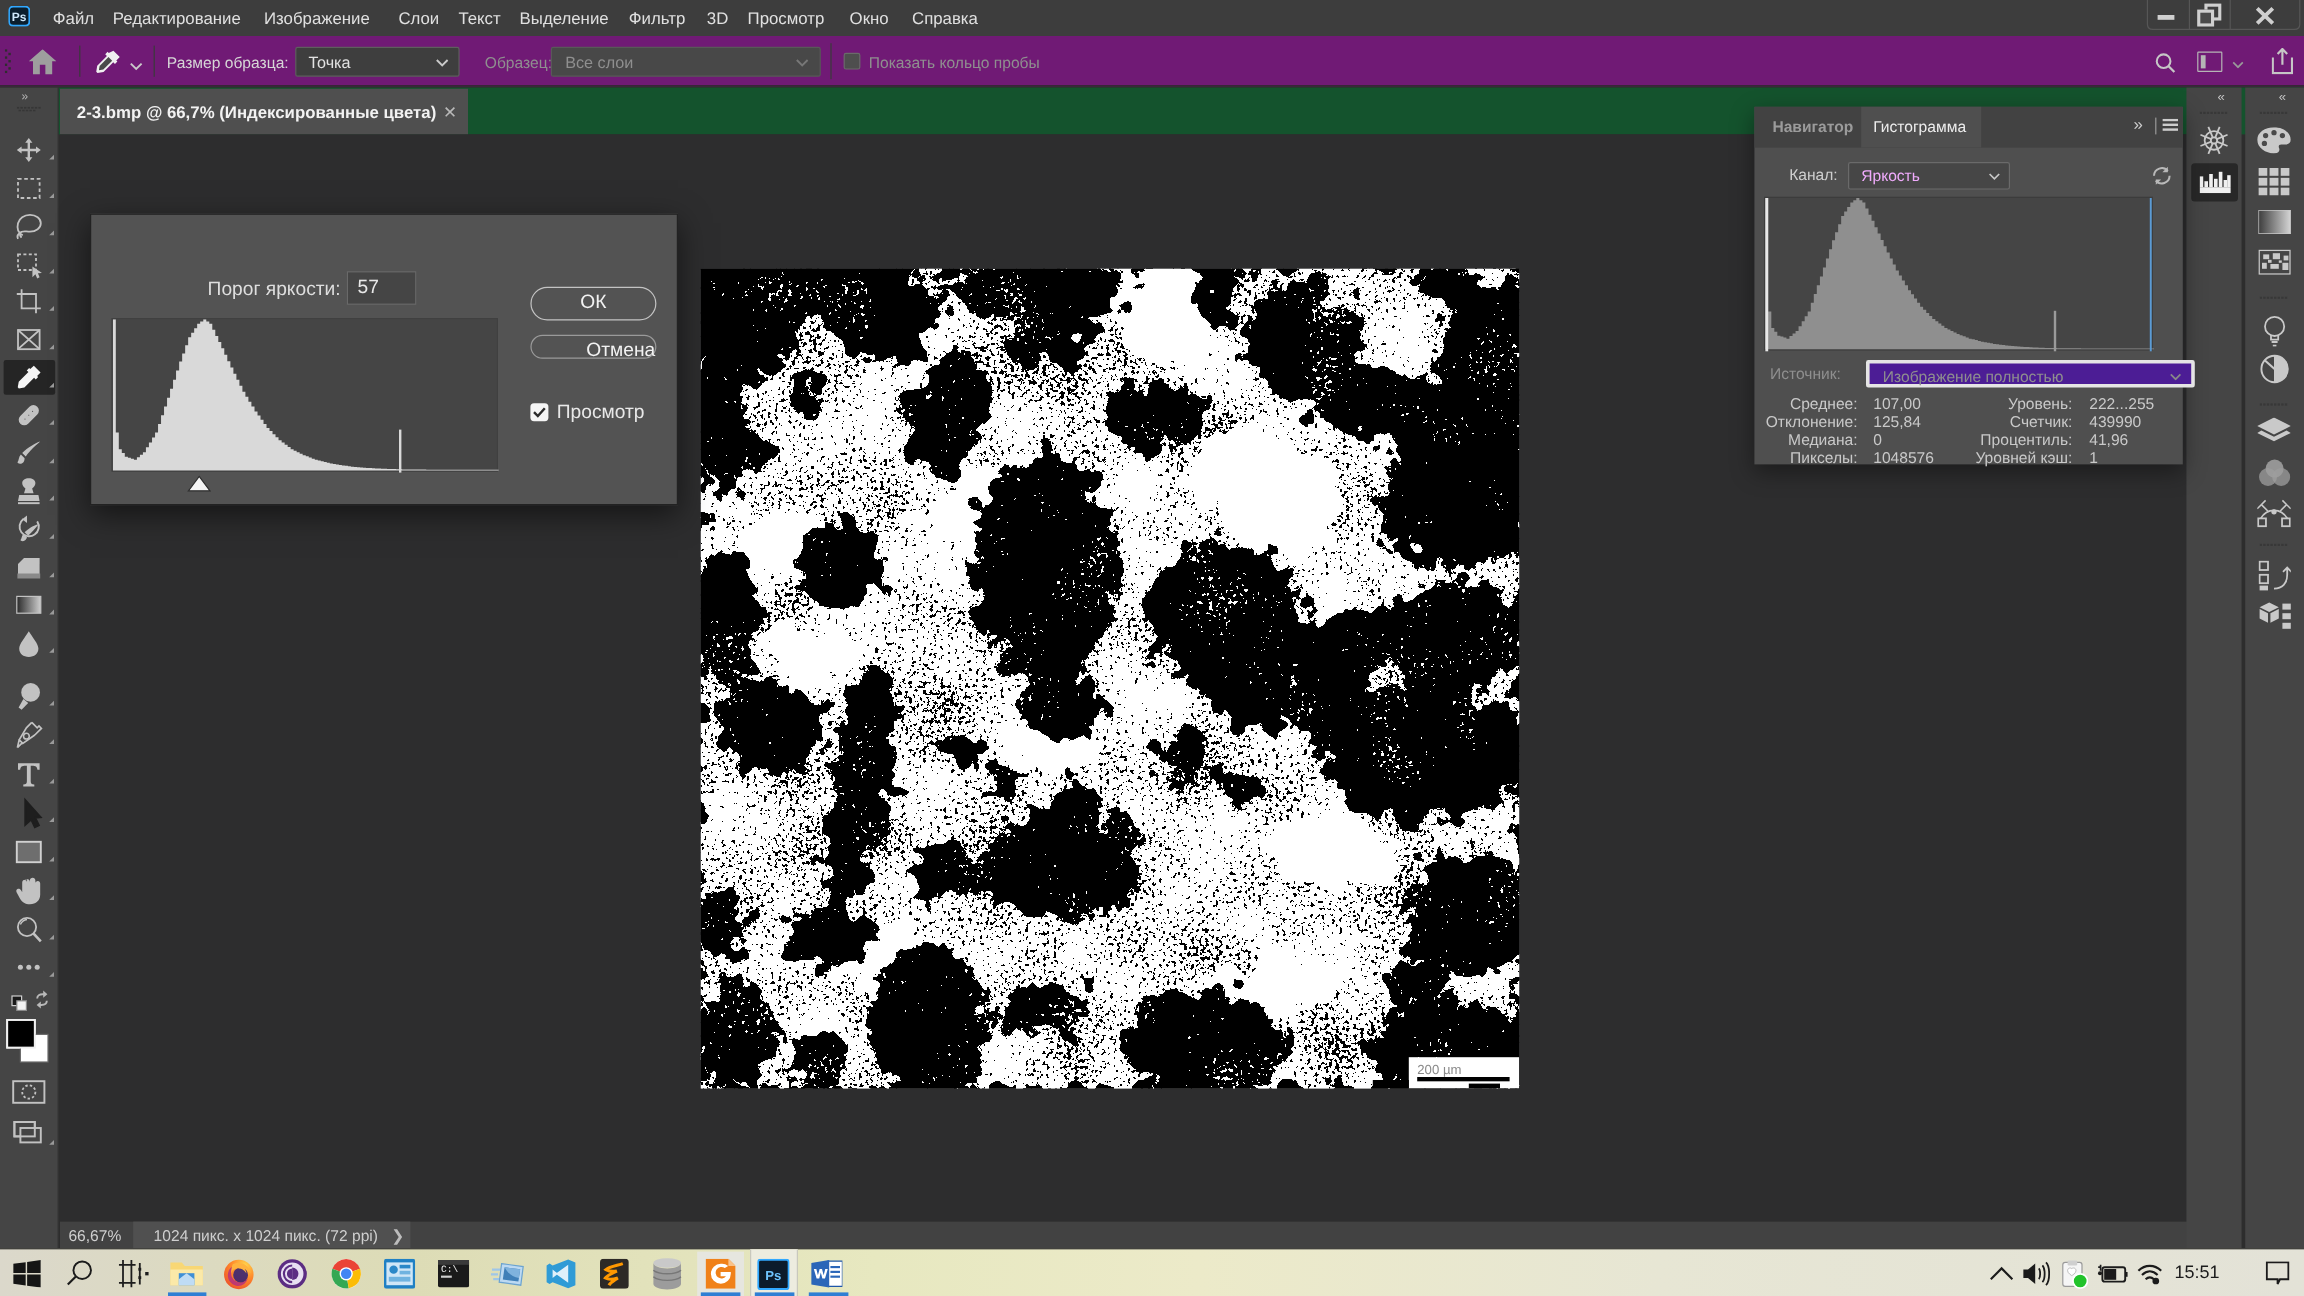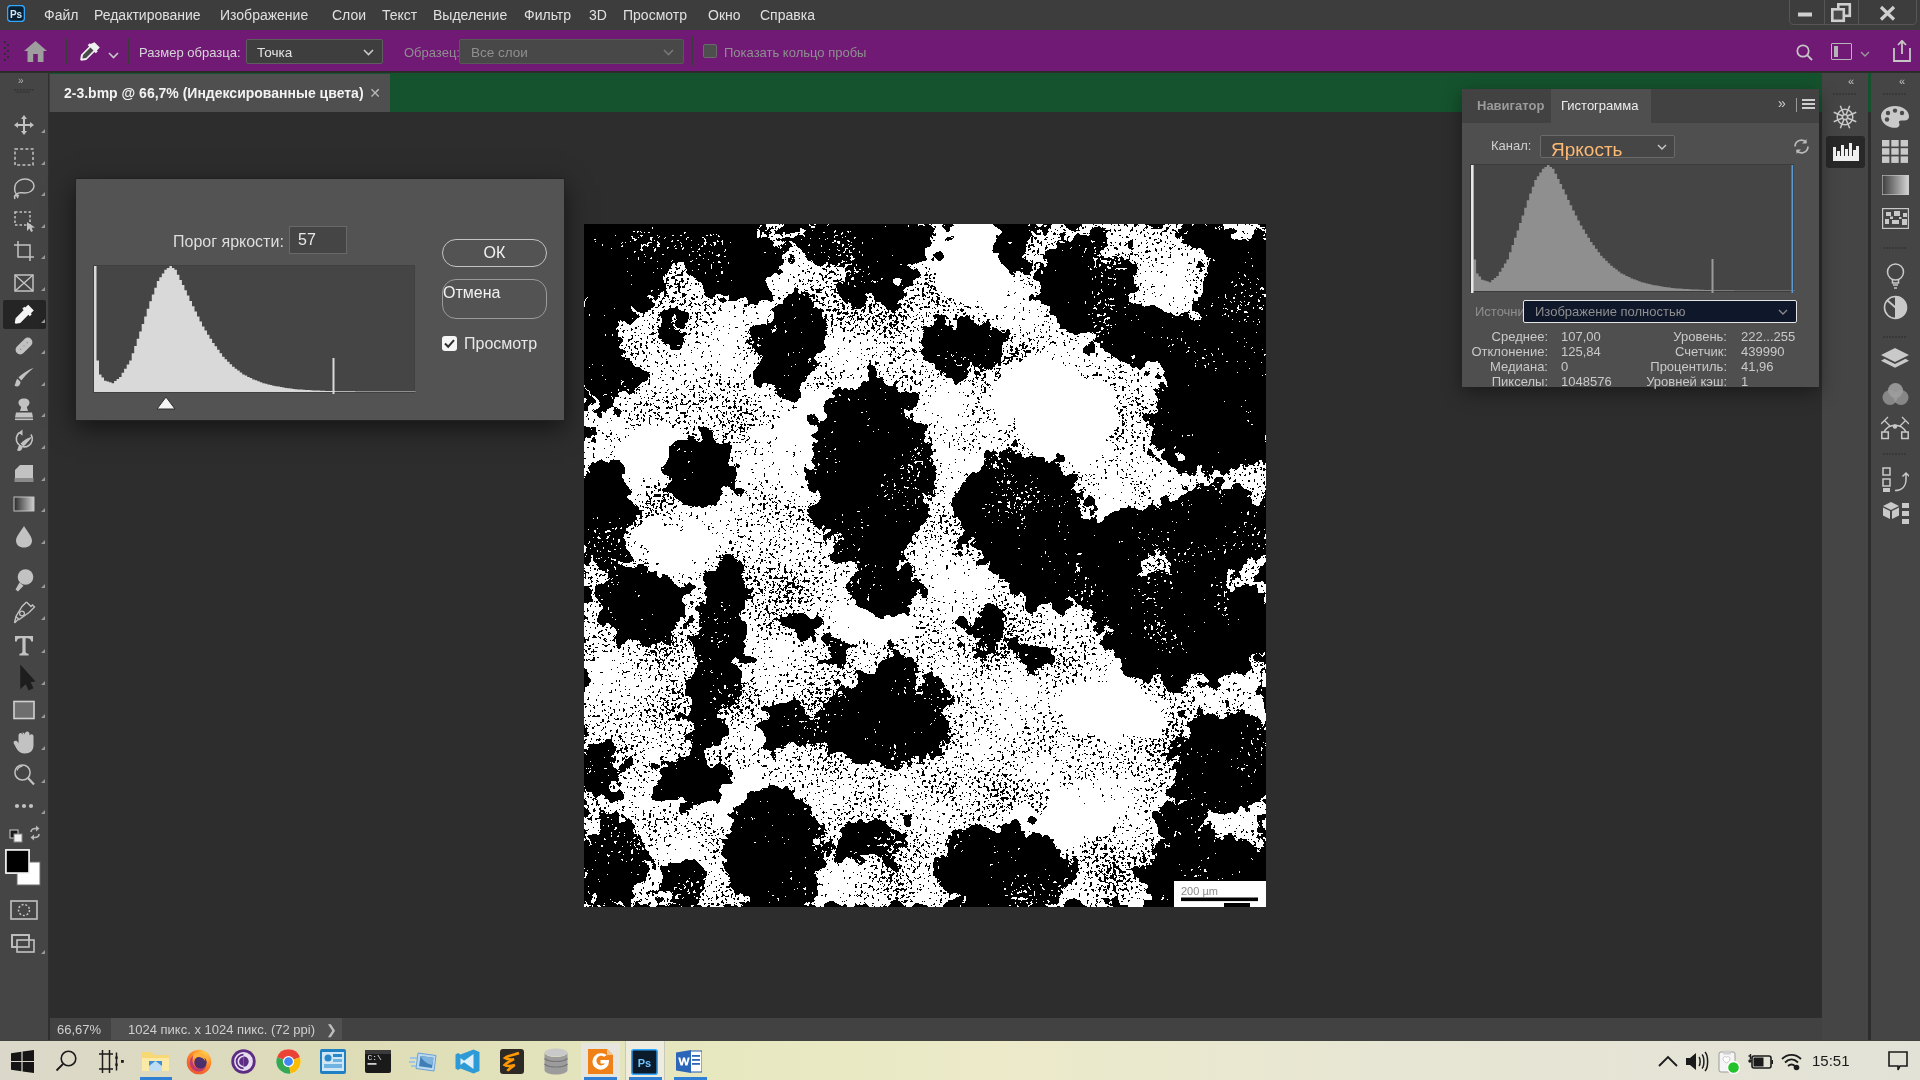--- a/index.html
+++ b/index.html
@@ -669,21 +669,21 @@
   <div class="abs" style="left:334px;top:9px;width:1px;height:14px;background:#9a9a9a"></div>
   <svg class="abs" style="left:340px;top:10px" width="13" height="12">
       <g fill="#cdcdcd">
         <rect width="13" height="2"></rect>
         <rect y="4" width="13" height="2"></rect>
         <rect y="8" width="13" height="2"></rect>
       </g>
     </svg>
   <span class="abs" style="left:29px;top:49px;font-size:13px;color:#cfcfcf">Канал:</span>
   <div class="abs" style="left:78px;top:46px;width:135px;height:23px;background:#464646;border:1px solid #6a6a6a;border-radius:2px">
-    <span class="abs" style="left:10px;top:3px;font-size:19px;color:#fdba74">Яркость</span>
+    <span class="abs" style="left:10px;top:3px;font-size:13px;color:#f0abfc">Яркость</span>
     <svg class="abs" style="right:7px;top:8px" width="10" height="6" viewBox="0 0 10 6">
         <path d="M1 1 L5 5 L9 1" stroke="#c9c9c9" stroke-width="1.4" fill="none"></path>
       </svg>
   </div>
   <svg class="abs" style="left:331px;top:49px" width="17" height="17" viewBox="0 0 17 17">
       <g fill="none" stroke="#b9b9b9" stroke-width="1.7">
         <path d="M2 8.5 A6.5 6.5 0 0 1 13.5 4.5"></path>
         <path d="M15 8.5 A6.5 6.5 0 0 1 3.5 12.5"></path>
       </g>
       <path d="M13.5 1 L13.5 5.5 L9 5.5 Z" fill="#b9b9b9"></path>
@@ -691,21 +691,21 @@
     </svg>
   <div class="abs" style="left:8px;top:75px;width:324px;height:128px;background:#454545;border:1px solid #3c3c3c">
     <svg width="324" height="128" viewBox="0 0 324 128">
         <path d="M0 126.0L0.0 0.0 L2.5 0.0L2.5 94.5 L5.1 94.5L5.1 108.4 L7.6 108.4L7.6 111.5 L10.1 111.5L10.1 114.7 L12.7 114.7L12.7 115.5 L15.2 115.5L15.2 116.3 L17.7 116.3L17.7 117.2 L20.2 117.2L20.2 115.1 L22.8 115.1L22.8 113.0 L25.3 113.0L25.3 110.9 L27.8 110.9L27.8 106.8 L30.4 106.8L30.4 102.7 L32.9 102.7L32.9 98.6 L35.4 98.6L35.4 94.5 L38.0 94.5L38.0 87.3 L40.5 87.3L40.5 80.0 L43.0 80.0L43.0 72.8 L45.6 72.8L45.6 65.5 L48.1 65.5L48.1 58.0 L50.6 58.0L50.6 50.4 L53.2 50.4L53.2 42.8 L55.7 42.8L55.7 35.3 L58.2 35.3L58.2 28.6 L60.8 28.6L60.8 21.8 L63.3 21.8L63.3 15.1 L65.8 15.1L65.8 11.3 L68.3 11.3L68.3 7.6 L70.9 7.6L70.9 3.8 L73.4 3.8L73.4 1.9 L75.9 1.9L75.9 0.0 L78.5 0.0L78.5 1.9 L81.0 1.9L81.0 3.8 L83.5 3.8L83.5 8.8 L86.1 8.8L86.1 13.9 L88.6 13.9L88.6 18.9 L91.1 18.9L91.1 24.3 L93.7 24.3L93.7 29.6 L96.2 29.6L96.2 35.0 L98.7 35.0L98.7 40.3 L101.2 40.3L101.2 45.4 L103.8 45.4L103.8 50.4 L106.3 50.4L106.3 55.4 L108.8 55.4L108.8 60.5 L111.4 60.5L111.4 64.6 L113.9 64.6L113.9 68.7 L116.4 68.7L116.4 72.8 L119.0 72.8L119.0 76.9 L121.5 76.9L121.5 80.3 L124.0 80.3L124.0 83.8 L126.6 83.8L126.6 87.3 L129.1 87.3L129.1 90.7 L131.6 90.7L131.6 93.2 L134.2 93.2L134.2 95.8 L136.7 95.8L136.7 98.3 L139.2 98.3L139.2 100.8 L141.8 100.8L141.8 102.7 L144.3 102.7L144.3 104.6 L146.8 104.6L146.8 106.5 L149.3 106.5L149.3 108.4 L151.9 108.4L151.9 109.6 L154.4 109.6L154.4 110.9 L156.9 110.9L156.9 112.1 L159.5 112.1L159.5 113.4 L162.0 113.4L162.0 114.3 L164.5 114.3L164.5 115.3 L167.1 115.3L167.1 116.2 L169.6 116.2L169.6 117.2 L172.1 117.2L172.1 117.8 L174.7 117.8L174.7 118.4 L177.2 118.4L177.2 119.1 L179.7 119.1L179.7 119.7 L182.2 119.7L182.2 120.2 L184.8 120.2L184.8 120.6 L187.3 120.6L187.3 121.1 L189.8 121.1L189.8 121.6 L192.4 121.6L192.4 121.9 L194.9 121.9L194.9 122.2 L197.4 122.2L197.4 122.6 L200.0 122.6L200.0 122.9 L202.5 122.9L202.5 123.2 L205.0 123.2L205.0 123.4 L207.6 123.4L207.6 123.6 L210.1 123.6L210.1 123.8 L212.6 123.8L212.6 123.9 L215.2 123.9L215.2 124.1 L217.7 124.1L217.7 124.2 L220.2 124.2L220.2 124.4 L222.8 124.4L222.8 124.5 L225.3 124.5L225.3 124.6 L227.8 124.6L227.8 124.7 L230.3 124.7L230.3 124.8 L232.9 124.8L232.9 124.9 L235.4 124.9L235.4 124.9 L237.9 124.9L237.9 125.0 L240.5 125.0L240.5 125.1 L243.0 125.1L243.0 125.2 L245.5 125.2L245.5 125.3 L248.1 125.3L248.1 125.3 L250.6 125.3L250.6 125.3 L253.1 125.3L253.1 125.3 L255.7 125.3L255.7 125.3 L258.2 125.3L258.2 125.3 L260.7 125.3L260.7 125.3 L263.2 125.3L263.2 125.4 L265.8 125.4L265.8 125.4 L268.3 125.4L268.3 125.4 L270.8 125.4L270.8 125.4 L273.4 125.4L273.4 125.4 L275.9 125.4L275.9 125.4 L278.4 125.4L278.4 125.4 L281.0 125.4L281.0 125.4 L283.5 125.4L283.5 125.5 L286.0 125.5L286.0 125.5 L288.6 125.5L288.6 125.5 L291.1 125.5L291.1 125.5 L293.6 125.5L293.6 125.5 L296.2 125.5L296.2 125.5 L298.7 125.5L298.7 125.5 L301.2 125.5L301.2 125.5 L303.8 125.5L303.8 125.5 L306.3 125.5L306.3 125.5 L308.8 125.5L308.8 125.5 L311.3 125.5L311.3 125.5 L313.9 125.5L313.9 125.5 L316.4 125.5L316.4 125.5 L318.9 125.5L318.9 125.5 L321.5 125.5L321.5 125.5 L324.0 125.5L324 126.0 Z" fill="#8f8f8f"></path>
         <rect x="0" y="0" width="2.5" height="128" fill="#e8e8e8"></rect>
         <rect x="240.5" y="94" width="2" height="34" fill="#9a9a9a"></rect>
         <rect x="320.5" y="0" width="1.6" height="128" fill="#5b9bd5"></rect>
       </svg>
   </div>
   <span class="abs dim" style="left:13px;top:215px;font-size:13px">Источник:</span>
-  <div class="abs" style="left:61px;top:211px;width:274px;height:23px;background:#0f172a;border:1px solid #e5e5e5;border-radius:2px">
+  <div class="abs" style="left:93px;top:211px;width:274px;height:23px;background:#4c1d95;border:3px solid #e5e5e5;border-radius:2px">
     <span class="abs dim" style="left:11px;top:3px;font-size:13px">Изображение полностью</span>
     <svg class="abs" style="right:8px;top:8px" width="10" height="6" viewBox="0 0 10 6">
         <path d="M1 1 L5 5 L9 1" stroke="#888" stroke-width="1.4" fill="none"></path>
       </svg>
   </div>
   <div class="abs" style="left:0;top:240px;width:357px;height:58px;font-size:13px;color:#c9c9c9">
     <span class="abs" style="left:86px;top:0px;width:0;white-space:nowrap">
         <span style="position:absolute;right:0">Среднее:</span>
       </span>
       <span class="abs" style="left:99px;top:0px">107,00</span>
@@ -747,21 +747,21 @@
   <div class="abs" style="left:17px;top:86px;width:322px;height:128px;background:#454545;border:1px solid #404040">
     <svg width="322" height="128" viewBox="0 0 322 128">
         <path d="M0 126.0L0.0 0.0 L2.5 0.0L2.5 94.5 L5.0 94.5L5.0 108.4 L7.5 108.4L7.5 111.5 L10.0 111.5L10.0 114.7 L12.6 114.7L12.6 115.5 L15.1 115.5L15.1 116.3 L17.6 116.3L17.6 117.2 L20.1 117.2L20.1 115.1 L22.6 115.1L22.6 113.0 L25.1 113.0L25.1 110.9 L27.6 110.9L27.6 106.8 L30.1 106.8L30.1 102.7 L32.7 102.7L32.7 98.6 L35.2 98.6L35.2 94.5 L37.7 94.5L37.7 87.3 L40.2 87.3L40.2 80.0 L42.7 80.0L42.7 72.8 L45.2 72.8L45.2 65.5 L47.7 65.5L47.7 58.0 L50.2 58.0L50.2 50.4 L52.7 50.4L52.7 42.8 L55.3 42.8L55.3 35.3 L57.8 35.3L57.8 28.6 L60.3 28.6L60.3 21.8 L62.8 21.8L62.8 15.1 L65.3 15.1L65.3 11.3 L67.8 11.3L67.8 7.6 L70.3 7.6L70.3 3.8 L72.8 3.8L72.8 1.9 L75.4 1.9L75.4 0.0 L77.9 0.0L77.9 1.9 L80.4 1.9L80.4 3.8 L82.9 3.8L82.9 8.8 L85.4 8.8L85.4 13.9 L87.9 13.9L87.9 18.9 L90.4 18.9L90.4 24.3 L92.9 24.3L92.9 29.6 L95.4 29.6L95.4 35.0 L98.0 35.0L98.0 40.3 L100.5 40.3L100.5 45.4 L103.0 45.4L103.0 50.4 L105.5 50.4L105.5 55.4 L108.0 55.4L108.0 60.5 L110.5 60.5L110.5 64.6 L113.0 64.6L113.0 68.7 L115.5 68.7L115.5 72.8 L118.1 72.8L118.1 76.9 L120.6 76.9L120.6 80.3 L123.1 80.3L123.1 83.8 L125.6 83.8L125.6 87.3 L128.1 87.3L128.1 90.7 L130.6 90.7L130.6 93.2 L133.1 93.2L133.1 95.8 L135.6 95.8L135.6 98.3 L138.1 98.3L138.1 100.8 L140.7 100.8L140.7 102.7 L143.2 102.7L143.2 104.6 L145.7 104.6L145.7 106.5 L148.2 106.5L148.2 108.4 L150.7 108.4L150.7 109.6 L153.2 109.6L153.2 110.9 L155.7 110.9L155.7 112.1 L158.2 112.1L158.2 113.4 L160.8 113.4L160.8 114.3 L163.3 114.3L163.3 115.3 L165.8 115.3L165.8 116.2 L168.3 116.2L168.3 117.2 L170.8 117.2L170.8 117.8 L173.3 117.8L173.3 118.4 L175.8 118.4L175.8 119.1 L178.3 119.1L178.3 119.7 L180.8 119.7L180.8 120.2 L183.4 120.2L183.4 120.6 L185.9 120.6L185.9 121.1 L188.4 121.1L188.4 121.6 L190.9 121.6L190.9 121.9 L193.4 121.9L193.4 122.2 L195.9 122.2L195.9 122.6 L198.4 122.6L198.4 122.9 L200.9 122.9L200.9 123.2 L203.4 123.2L203.4 123.4 L206.0 123.4L206.0 123.6 L208.5 123.6L208.5 123.8 L211.0 123.8L211.0 123.9 L213.5 123.9L213.5 124.1 L216.0 124.1L216.0 124.2 L218.5 124.2L218.5 124.4 L221.0 124.4L221.0 124.5 L223.5 124.5L223.5 124.6 L226.1 124.6L226.1 124.7 L228.6 124.7L228.6 124.8 L231.1 124.8L231.1 124.9 L233.6 124.9L233.6 124.9 L236.1 124.9L236.1 125.0 L238.6 125.0L238.6 125.1 L241.1 125.1L241.1 125.2 L243.6 125.2L243.6 125.3 L246.1 125.3L246.1 125.3 L248.7 125.3L248.7 125.3 L251.2 125.3L251.2 125.3 L253.7 125.3L253.7 125.3 L256.2 125.3L256.2 125.3 L258.7 125.3L258.7 125.3 L261.2 125.3L261.2 125.4 L263.7 125.4L263.7 125.4 L266.2 125.4L266.2 125.4 L268.8 125.4L268.8 125.4 L271.3 125.4L271.3 125.4 L273.8 125.4L273.8 125.4 L276.3 125.4L276.3 125.4 L278.8 125.4L278.8 125.4 L281.3 125.4L281.3 125.5 L283.8 125.5L283.8 125.5 L286.3 125.5L286.3 125.5 L288.8 125.5L288.8 125.5 L291.4 125.5L291.4 125.5 L293.9 125.5L293.9 125.5 L296.4 125.5L296.4 125.5 L298.9 125.5L298.9 125.5 L301.4 125.5L301.4 125.5 L303.9 125.5L303.9 125.5 L306.4 125.5L306.4 125.5 L308.9 125.5L308.9 125.5 L311.5 125.5L311.5 125.5 L314.0 125.5L314.0 125.5 L316.5 125.5L316.5 125.5 L319.0 125.5L319.0 125.5 L321.5 125.5L321.5 126.0 Z" fill="#d9d9d9"></path>
         <rect x="238.5" y="92" width="2" height="36" fill="#d9d9d9"></rect>
       </svg>
   </div>
   <svg class="abs" style="left:79px;top:217px" width="22" height="14" viewBox="0 0 22 14">
       <path d="M11 1 L20 13 L2 13 Z" fill="#f5f5f5" stroke="#2e2e2e" stroke-width="1"></path>
     </svg>
   <div class="abs" style="left:366px;top:60px;width:105px;height:28px;border:1px solid #c3c3c3;border-radius:14px;text-align:center;line-height:26px;font-size:16px;color:#f2f2f2">ОК</div>
-  <div class="abs" style="left:366px;top:100px;width:105px;height:40px;border:1px solid #9a9a9a;border-radius:14px;text-align:left;line-height:26px;font-size:16px;color:#f2f2f2">Отмена</div>
+  <div class="abs" style="left:366px;top:100px;width:105px;height:20px;border:1px solid #9a9a9a;border-radius:14px;text-align:right;line-height:26px;font-size:16px;color:#f2f2f2">Отмена</div>
   <div class="abs" style="left:366px;top:157px;width:15px;height:15px;background:#f5f5f5;border-radius:3px">
       <svg width="15" height="15" viewBox="0 0 15 15">
         <path d="M3 7.5 L6.2 10.7 L12 4.2" stroke="#2b2b2b" stroke-width="2" fill="none"></path>
       </svg>
     </div>
   <span class="abs" style="left:388px;top:156px;font-size:16px;color:#e8e8e8">Просмотр</span>
 </div>
 <div id="taskbar">
   <svg class="abs" style="left:11px;top:9px" width="23" height="23" viewBox="0 0 23 23">
       <g fill="#151515">

